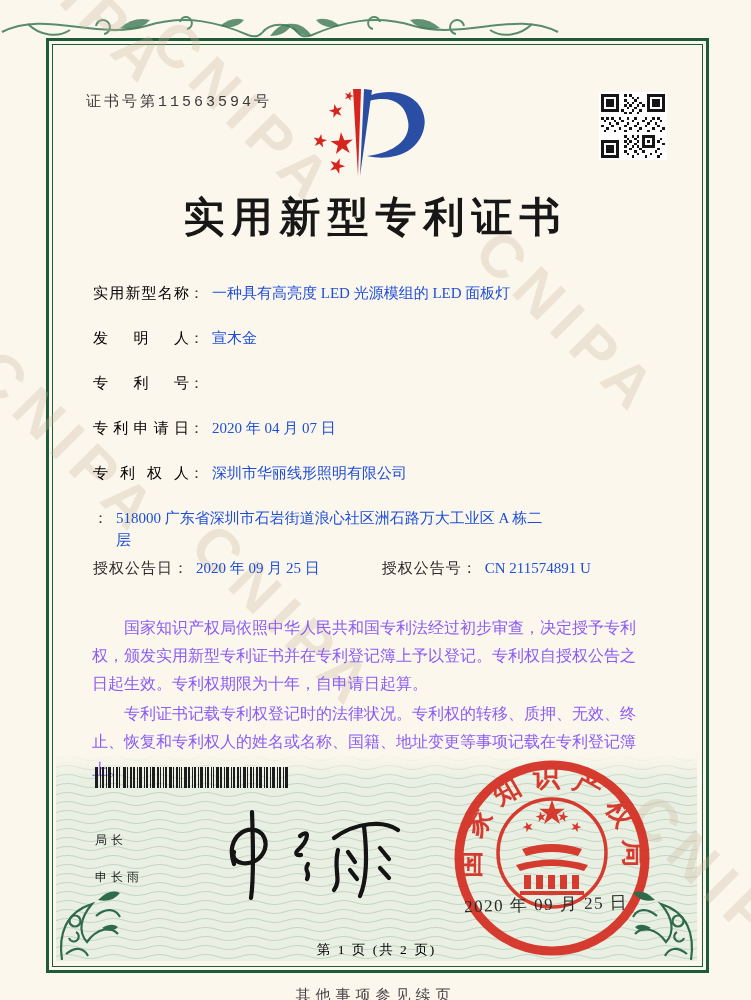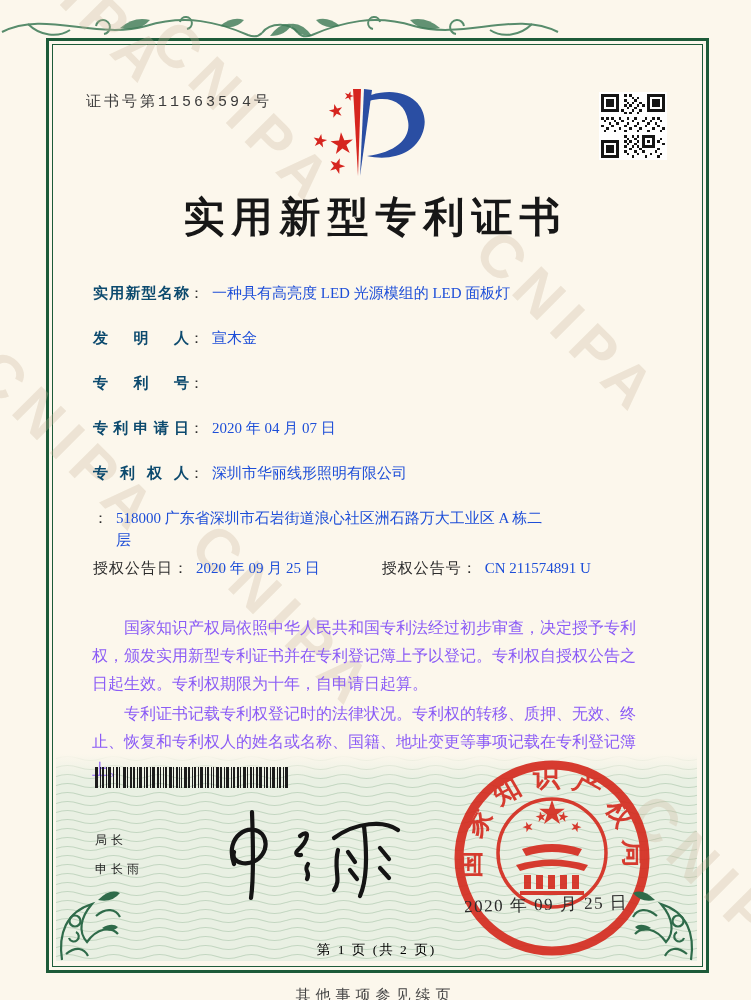--- a/index.html
+++ b/index.html
@@ -24,42 +24,42 @@
   
   .cert-no{position:absolute;left:86px;top:92px;z-index:4;font-size:15px;letter-spacing:3px;color:#3a3a3a;font-family:Liberation Mono, monospace;}
   .qr{position:absolute;left:599px;top:92px;width:64px;height:64px;background:#fff;padding:2px;z-index:4;}
   .logo{position:absolute;left:303px;top:86px;z-index:4;}
   .title{position:absolute;left:0;top:190px;width:751px;text-align:center;z-index:4;
          font-size:41px;font-weight:bold;letter-spacing:7px;color:#171717;font-family:Liberation Serif, serif;}
 
   
   .fields{position:absolute;left:93px;top:282px;width:535px;z-index:4;font-size:15px;line-height:22px;}
   .frow{display:flex;margin-bottom:23px;}
-  .flabel{display:inline-block;width:96px;text-align:justify;text-align-last:justify;color:#0c4a6e;flex:none;font-weight:bold;}
+  .flabel{display:inline-block;width:96px;text-align:justify;text-align-last:justify;color:#000000;flex:none;}
   .fcolon{flex:none;color:#2e2e2e;}
   .fvalue{padding-left:8px;color:#1d4ed8;}
   .frow.addr{margin-bottom:6px;}
   .grant{display:flex;}
   .grant .pair{display:flex;}
   .grant .pair.second{margin-left:62px;}
   .grant .glabel{letter-spacing:1px;}
 
   
   .bodytext{position:absolute;left:92px;top:614px;width:552px;z-index:4;
             font-size:16px;line-height:28px;color:#8b5cf6;}
   .bodytext p{margin:0;text-indent:2em;}
   .bodytext p + p{margin-top:2px;}
 
   
   .band{position:absolute;left:56px;top:754px;width:641px;height:207px;z-index:2;}
   .band svg{display:block;}
 
   .barcode{position:absolute;left:95px;top:767px;z-index:4;}
   .sig-block{position:absolute;left:95px;top:832px;z-index:4;font-size:12px;color:#1c1c1c;letter-spacing:4px;}
-  .sig-block .line2{margin-top:12px;font-family:Liberation Serif, serif;}
+  .sig-block .line2{margin-top:20px;font-family:Liberation Serif, serif;}
   .autograph{position:absolute;left:212px;top:806px;z-index:4;}
 
   .seal{position:absolute;left:451px;top:757px;width:202px;height:202px;z-index:4;}
   .seal-date{position:absolute;left:464px;top:893px;z-index:5;font-size:17px;color:#2a2a2a;
              letter-spacing:1.5px;transform:rotate(-1.5deg);white-space:nowrap;}
 
   .page-num{position:absolute;left:52px;top:941px;width:649px;text-align:center;z-index:4;
             font-size:13.5px;color:#000000;letter-spacing:2px;}
   .cont-note{position:absolute;left:0;top:986px;width:751px;text-align:center;z-index:4;
              font-size:15px;color:#444;letter-spacing:5px;}

